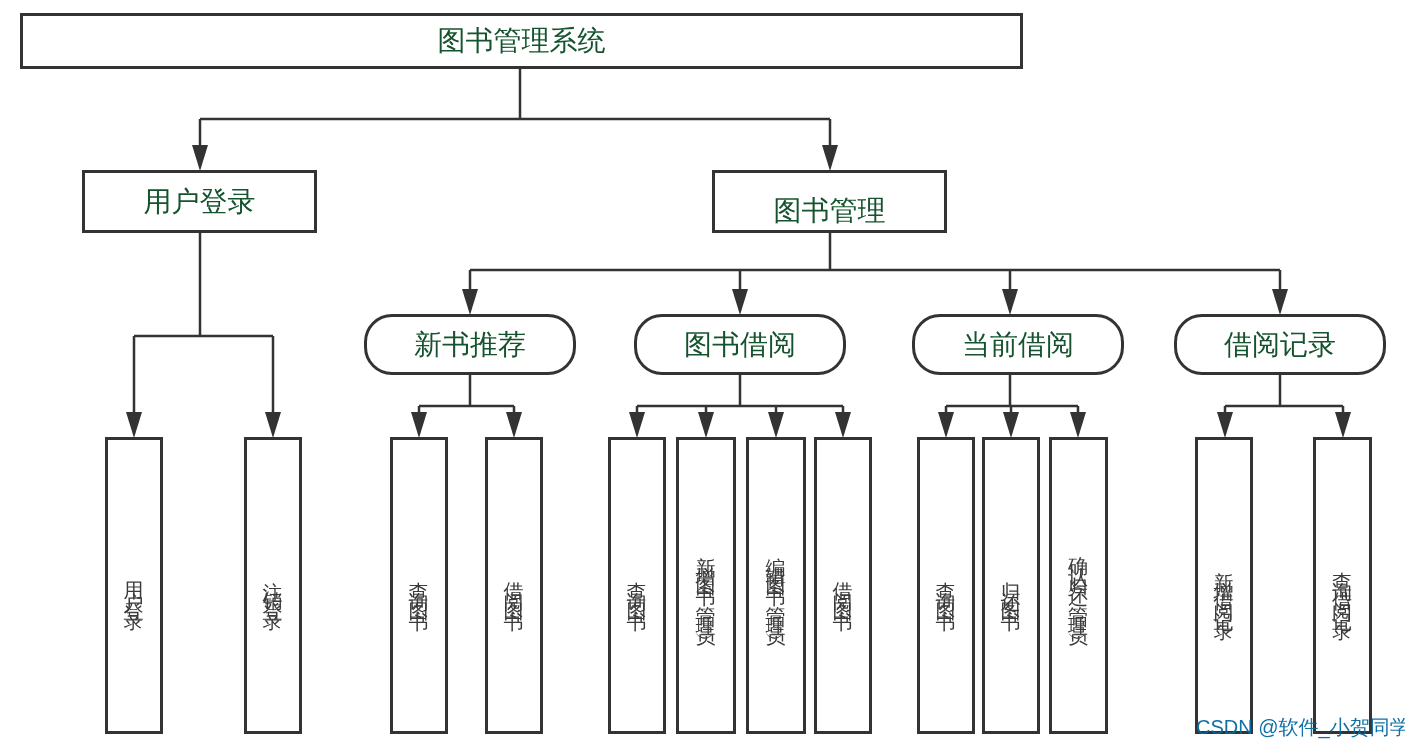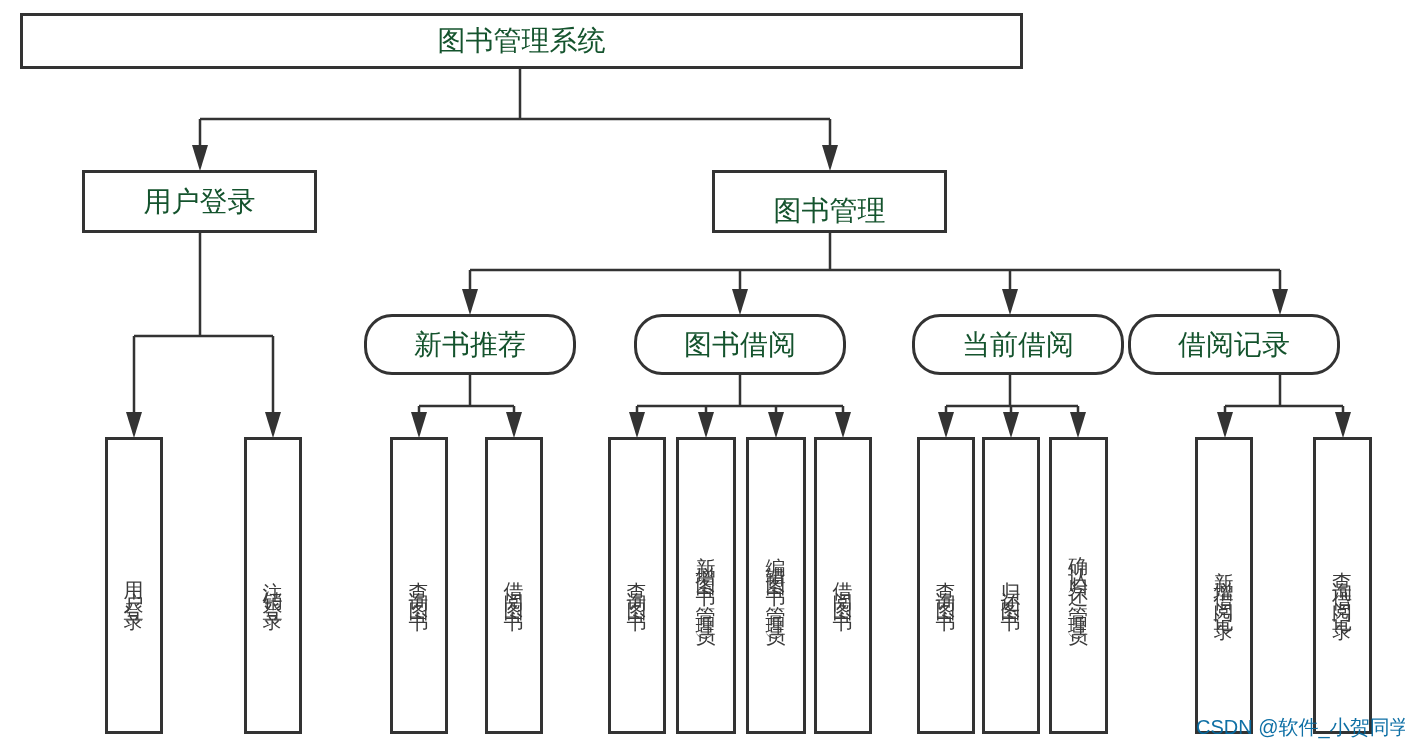--- a/index.html
+++ b/index.html
@@ -48,21 +48,21 @@
     margin-left: 13px;
   }
   
   .l1 { left: 20px;  top: 13px;  width: 1003px; height: 56px; }
   .l2-a { left: 82px;  top: 170px; width: 235px; height: 63px; }
   .l2-b { left: 712px; top: 170px; width: 235px; height: 63px; align-items: flex-end; }
   .l3 { top: 314px; height: 61px; width: 212px; border-radius: 28px; }
   .l3-1 { left: 364px; }
   .l3-2 { left: 634px; }
   .l3-3 { left: 904px; margin-left: 8px; }
-  .l3-4 { left: 1128px; }
+  .l3-4 { left: 1174px; }
   .leaf { top: 437px; height: 297px; width: 58px; }
   .lf-1  { left: 105px;  }
   .lf-2  { left: 244px;  }
   .lf-3  { left: 390px;  }
   .lf-4  { left: 485px;  }
   .lf-5  { left: 608px;  }
   .lf-6  { left: 676px;  width: 60px; }
   .lf-7  { left: 746px;  width: 60px; }
   .lf-8  { left: 814px;  }
   .lf-9  { left: 917px;  }

